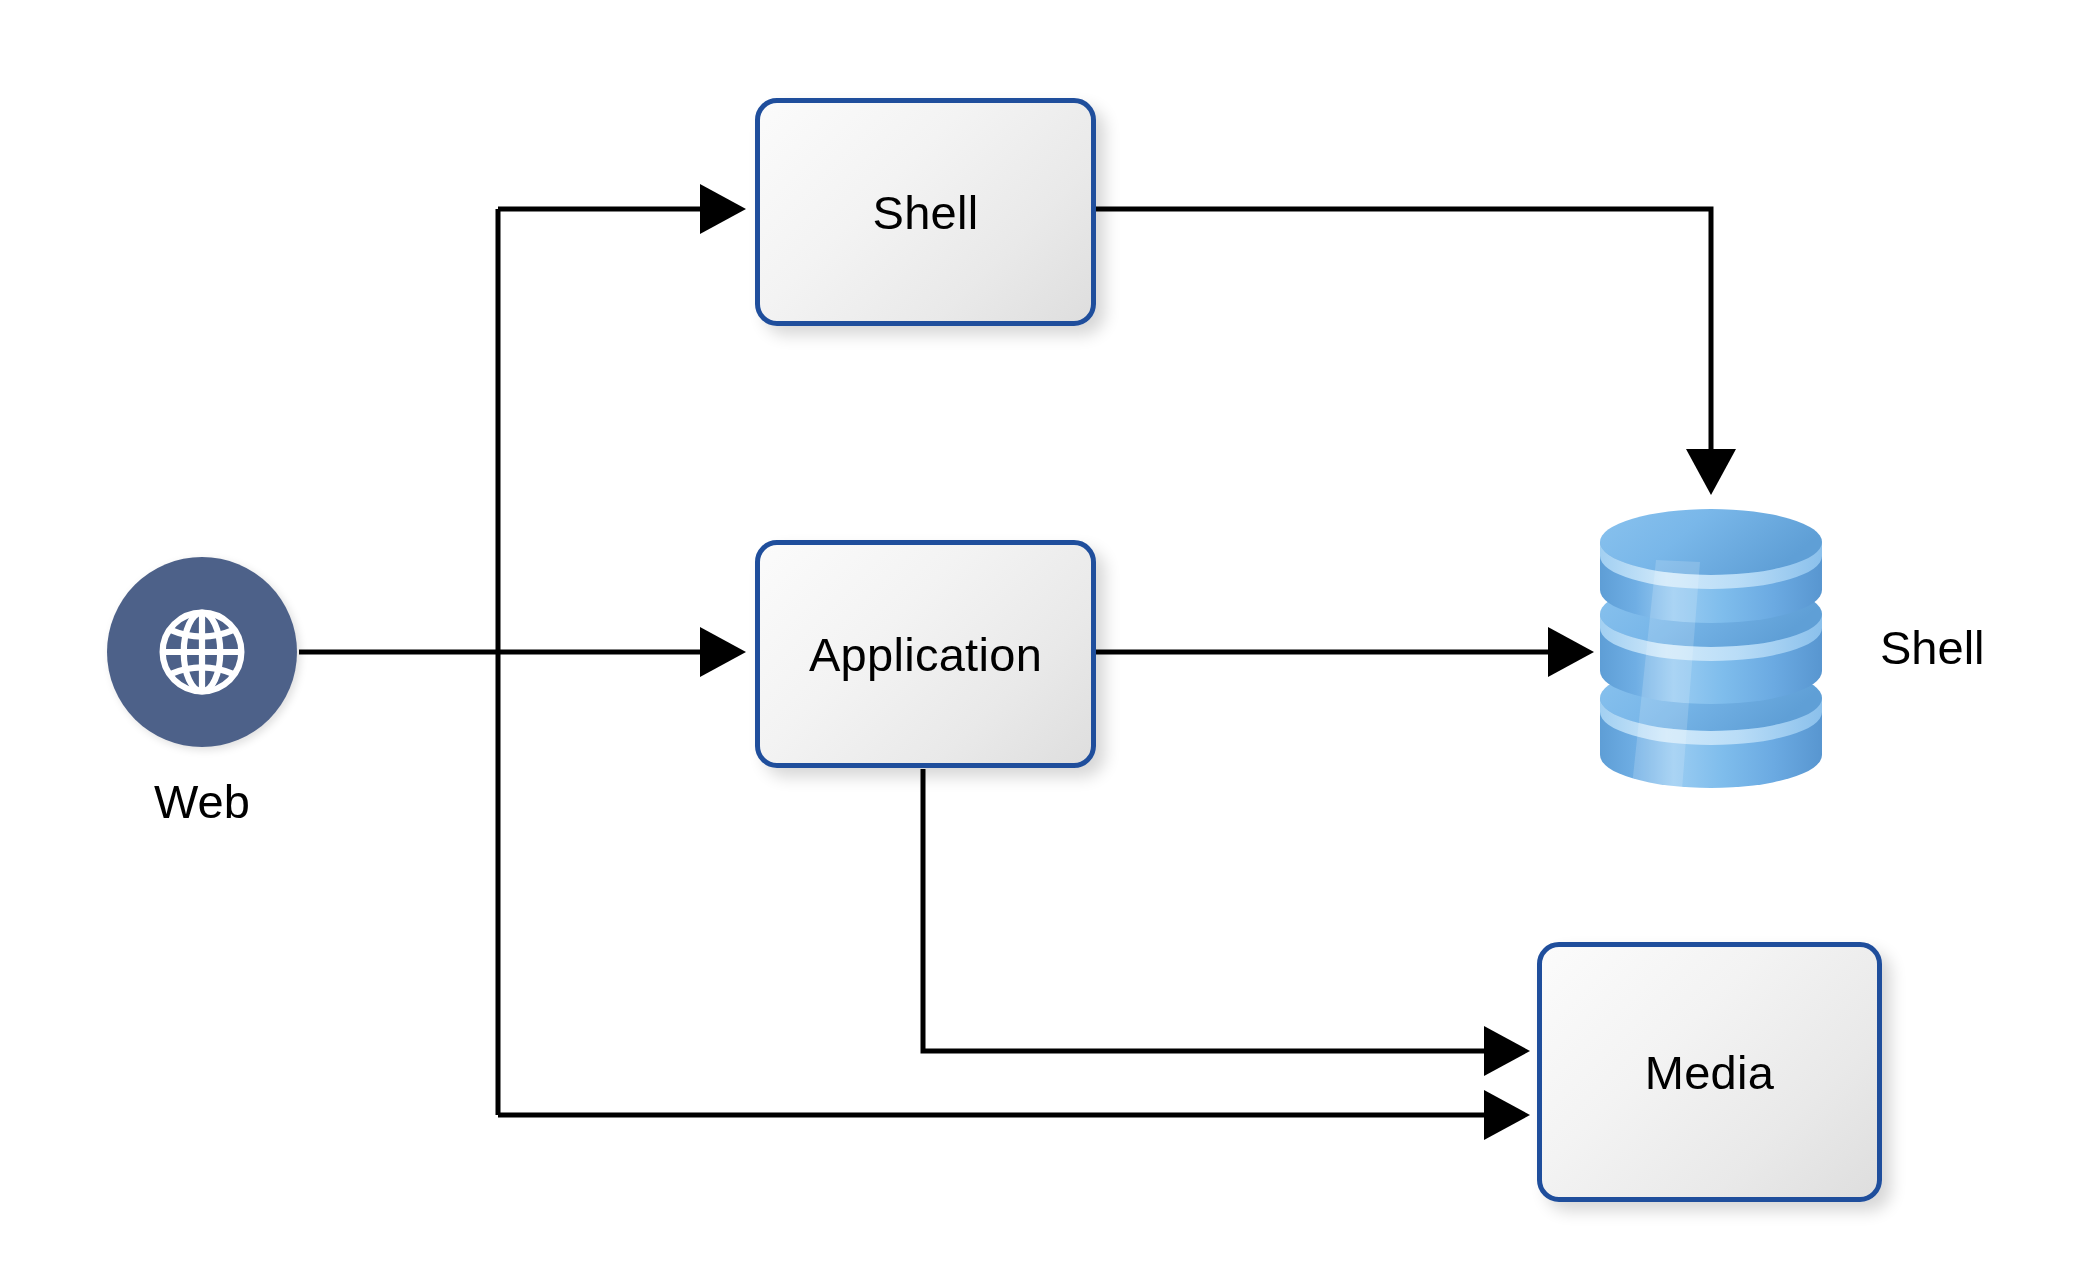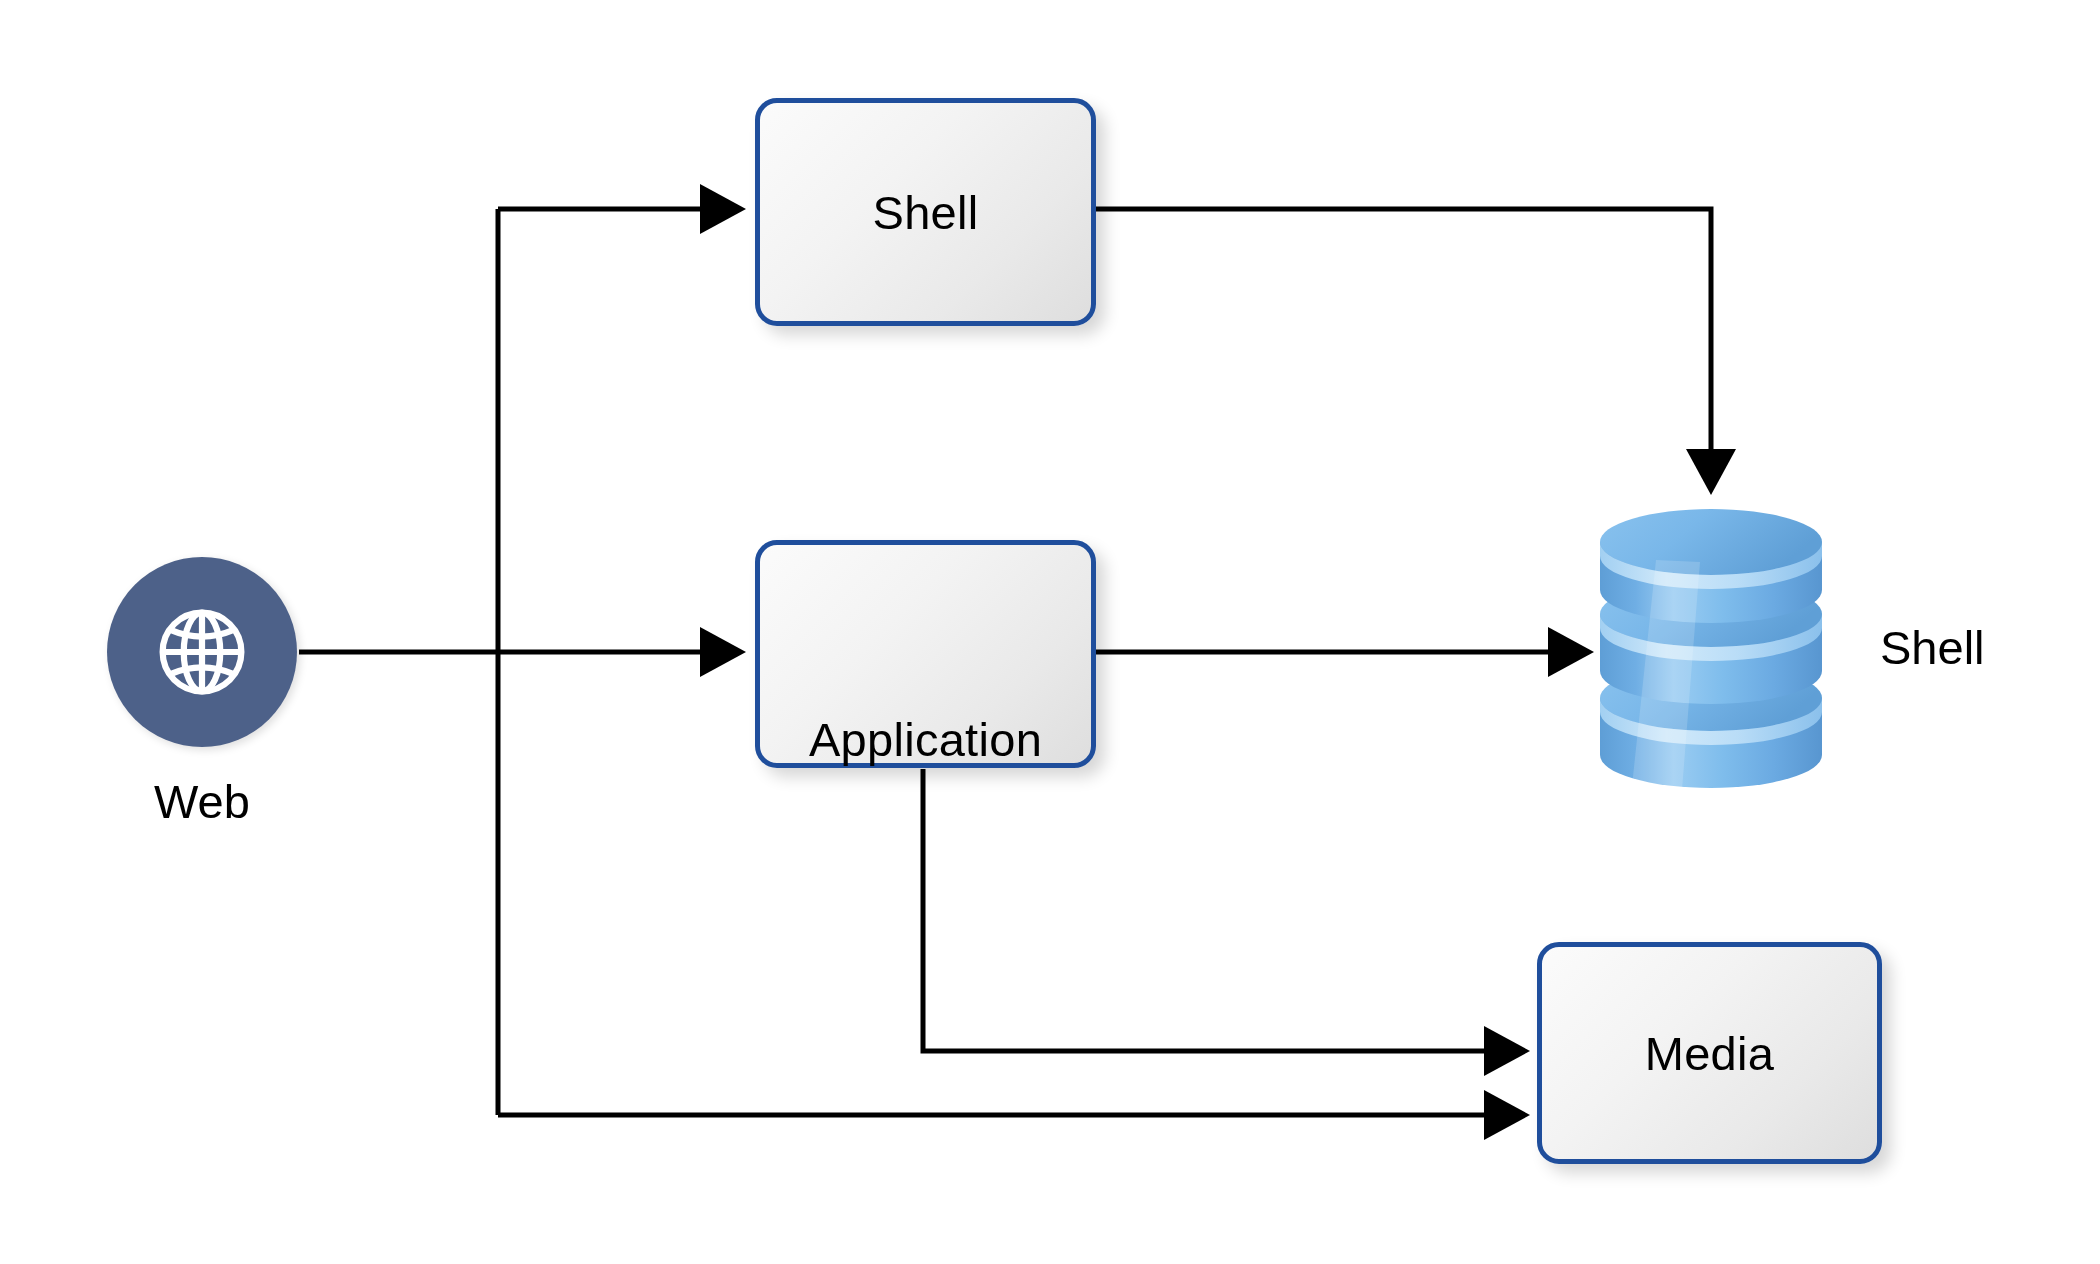--- a/index.html
+++ b/index.html
@@ -35,22 +35,22 @@
     justify-content: center;
   }
   .node-box .node-label {
     font-size: 47px;
     color: #000000;
     letter-spacing: 0.3px;
     line-height: 1;
     white-space: nowrap;
   }
   #box-shell       { left: 755px;  top: 98px;  width: 341px; height: 228px; }
-  #box-application { left: 755px;  top: 540px; width: 341px; height: 228px; align-items: flex-end; }
-  #box-media       { left: 1537px; top: 942px; width: 345px; height: 222px; }
+  #box-application { left: 755px;  top: 540px; width: 341px; height: 228px; }
+  #box-media       { left: 1537px; top: 942px; width: 345px; height: 260px; }
 
   
   #web-node {
     position: absolute;
     left: 107px;
     top: 557px;
     width: 190px;
     height: 190px;
   }
   #web-circle {

